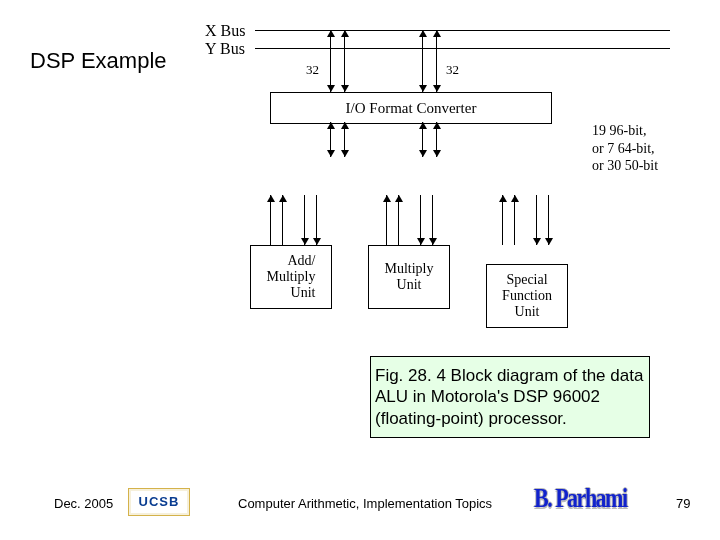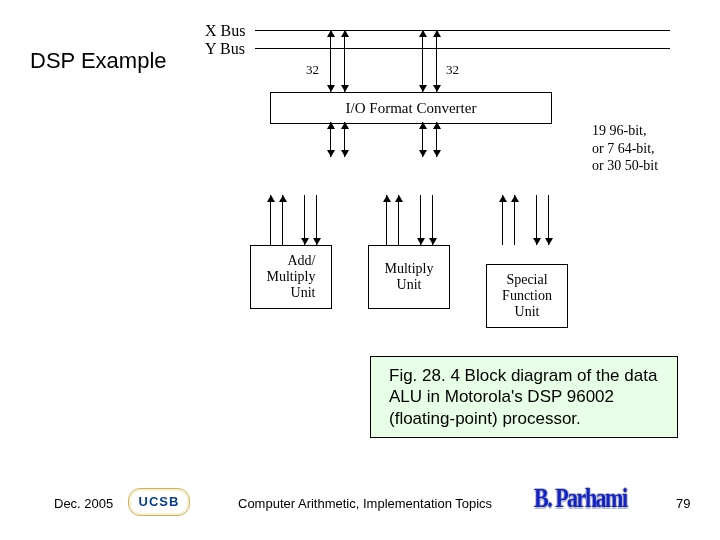--- a/index.html
+++ b/index.html
@@ -67,21 +67,21 @@
     width: 0; height: 0;
     border-left: 4px solid transparent;
     border-right: 4px solid transparent;
   }
   .arrow-up { border-bottom: 7px solid #000; }
   .arrow-down { border-top: 7px solid #000; }
   .caption {
     position: absolute;
     border: 1px solid #000;
     background: #e6ffe6;
-    padding: 8px 18px;
+    padding: 8px 4px;
     font-size: 17px;
     line-height: 1.25;
     width: 270px;
   }
   .footer-date {
     position: absolute;
     font-size: 13px;
   }
   .footer-topic {
     position: absolute;
@@ -96,21 +96,21 @@
     width: 60px;
     height: 26px;
     border: 1px solid #d4b24a;
     background: linear-gradient(#fff,#fff);
     color: #0a3d91;
     font-weight: bold;
     font-size: 13px;
     text-align: center;
     line-height: 26px;
     letter-spacing: 1px;
-    border-radius: 12px;
+    border-radius: 0;
     box-shadow: inset 0 0 0 2px #d4b24a33;
   }
   .author {
     position: absolute;
     font-family: "Times New Roman", serif;
     font-weight: bold;
     font-size: 22px;
     color: #1122cc;
     text-shadow:
       1px 0 #bbb, -1px 0 #bbb, 0 1px #bbb, 0 -1px #bbb,

